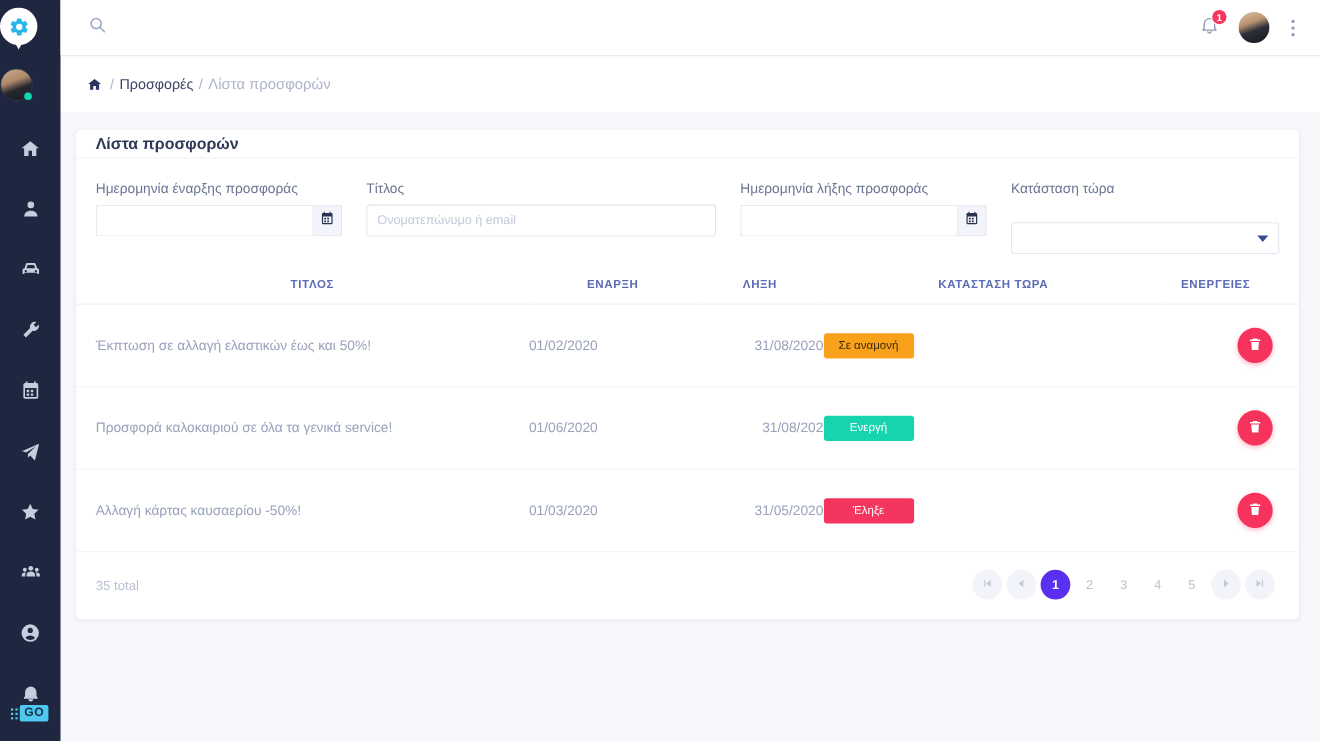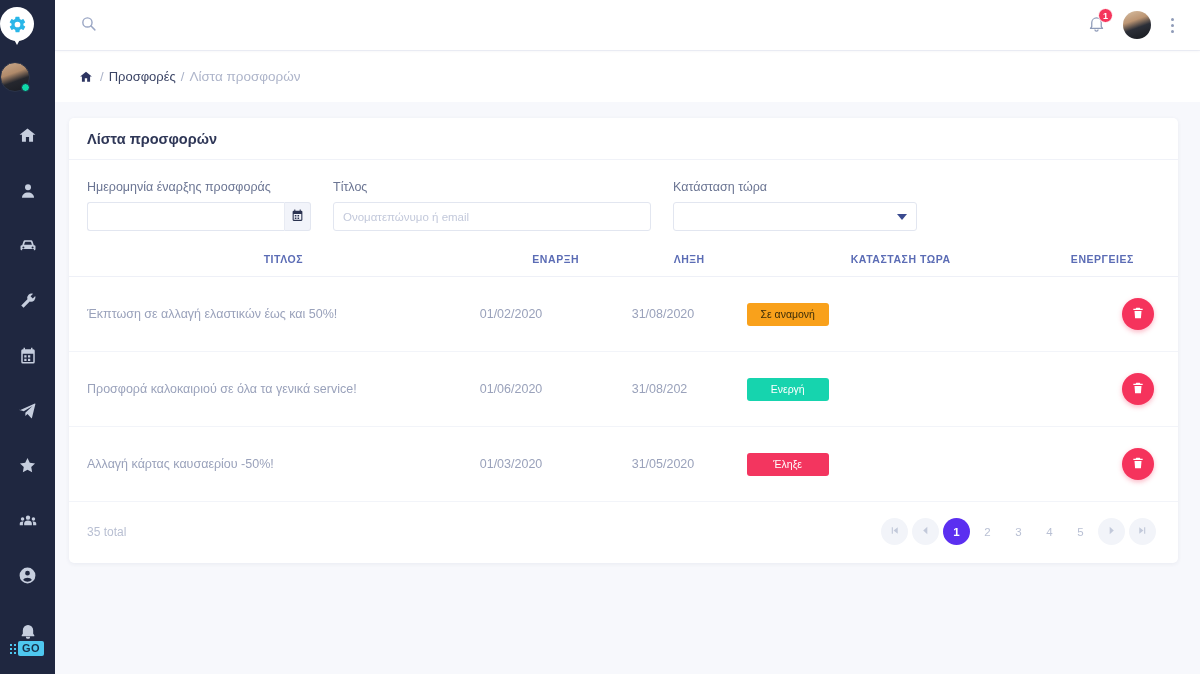--- a/index.html
+++ b/index.html
@@ -121,21 +121,21 @@
     padding: 0 18px; border-bottom: 1px solid #f0f2f8;
   }
   .card-title { font-size: 14.5px; color: #2f3757; }
 
   .filters {
     display: flex; padding: 20px 18px 14px 18px; gap: 22px;
   }
   .field { display: flex; flex-direction: column; }
   .field.w-title { width: 318px; }
   .field.w-date  { width: 224px; }
-  .field.w-sel   { width: 244px; }
+  .field.w-sel   { width: 244px; gap: 16px; }
   .field-label {
     font-size: 12.5px; color: #6b7593; margin-bottom: 8px;
   }
   .input {
     height: 29px; border: 1px solid #e2e6f0; border-radius: 3px;
     background: #fff; font-size: 11.5px; color: #9aa3bb;
     padding: 0 9px; width: 100%;
     font-family: "Liberation Sans", sans-serif;
     outline: none;
   }
@@ -166,21 +166,21 @@
     letter-spacing: .55px; color: #5b6cb5;
     padding: 8px 0 11px 0; border-bottom: 1px solid #eef0f7;
   }
   .tbl td {
     font-size: 12.5px; color: #9aa2bb;
     padding: 21px 0; border-bottom: 1px solid #f2f4f9;
     vertical-align: middle;
   }
   .c-title  { width: 400px; padding-left: 18px !important; }
   .c-start  { width: 148px; }
-  .c-end    { width: 112px; }
+  .c-end    { width: 112px; text-align: right; }
   .c-status { width: 300px; }
   .c-act    { width: 120px; text-align: right; padding-right: 24px !important; }
   th.c-act { padding-right: 28px !important; }
   .badge {
     display: inline-block; min-width: 82px; text-align: center;
     font-size: 10.5px; border-radius: 3px;
     padding: 5px 10px 6px 10px;
   }
   .badge-pending { background: #f9a11b; color: #3b2c08; }
   .badge-active  { background: #16d4ae; color: #ffffff; }
@@ -386,20 +386,33 @@
                 </span>
               </div>
             </div>
           </div>
 
           <div class="field w-title">
             <label class="field-label">Τίτλος</label>
             <input class="input" type="text" placeholder="Ονοματεπώνυμο ή email" style="">
           </div>
 
+          <div class="field w-date">
+            <label class="field-label">Ημερομηνία λήξης προσφοράς</label>
+            <div class="date-group">
+              <input class="input" type="text" placeholder="" style="">
+              <div class="date-btn">
+                <span>
+                  <svg width="13" height="13" viewBox="0 0 24 24">
+                      <path d="M19 3h-1V1h-2v2H8V1H6v2H5a2 2 0 0 0-2 2v15a2 2 0 0 0 2 2h14a2 2 0 0 0 2-2V5a2 2 0 0 0-2-2zm0 17H5V9h14zM7 11h3v3H7zm5 0h3v3h-3zM7 15.5h3v3H7zm5 0h3v3h-3z"></path>
+                    </svg>
+                </span>
+              </div>
+            </div>
+          </div>
 
           <div class="field w-sel">
             <label class="field-label">Κατάσταση τώρα</label>
             <div class="sel-wrap">
               <input class="input" type="text" readonly="" style="">
               <span class="caret"></span>
             </div>
           </div>
         </div>
 

